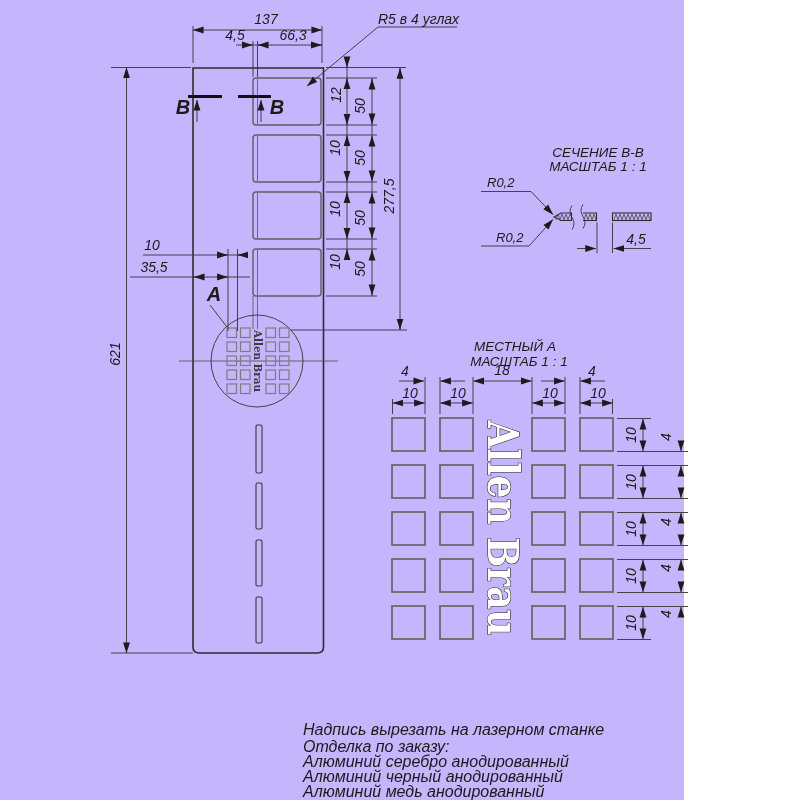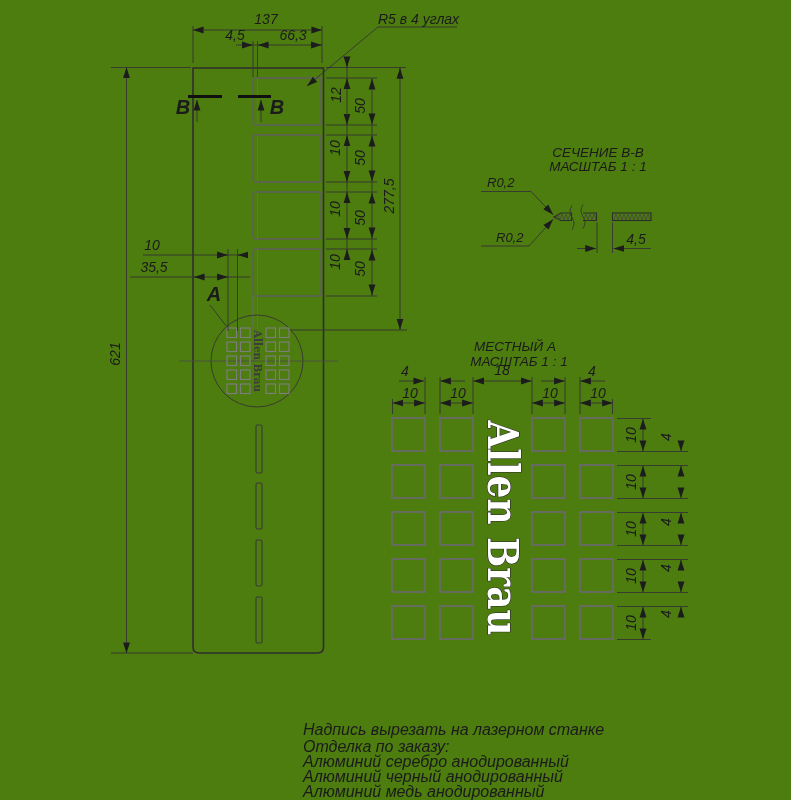--- a/index.html
+++ b/index.html
@@ -1,16 +1,16 @@
 <!DOCTYPE html>
 <html><head>
 <meta charset="utf-8">
 <style>
   html,body { margin:0; padding:0; background:#ffffff; }
-  .stage { width:791px; height:800px; position:relative; background:#4d7c0f; }
+  .stage { width:684px; height:800px; position:relative; background:#c4b5fd; }
   svg text { font-family:"Liberation Sans", sans-serif; font-style:italic; fill:#1b1b1b; }
   .d14 { font-size:14px; }
   .d13 { font-size:13px; }
   .ttl { font-size:13.5px; }
   .mark { font-size:20px; font-weight:bold; }
   .note { font-size:16px; }
   .logo-sm { font-family:"DejaVu Serif", serif; font-style:normal; font-weight:bold; font-size:11.5px; fill:#3d3d3d; }
   .logo-lg { font-family:"DejaVu Serif", serif; font-style:normal; font-weight:bold; font-size:42px;
              fill:#ffffff; stroke:#2b2b2b; stroke-width:1.2px; paint-order:stroke; }
   .ol   { fill:none; stroke:#2e2e2e; stroke-width:1.6; }

